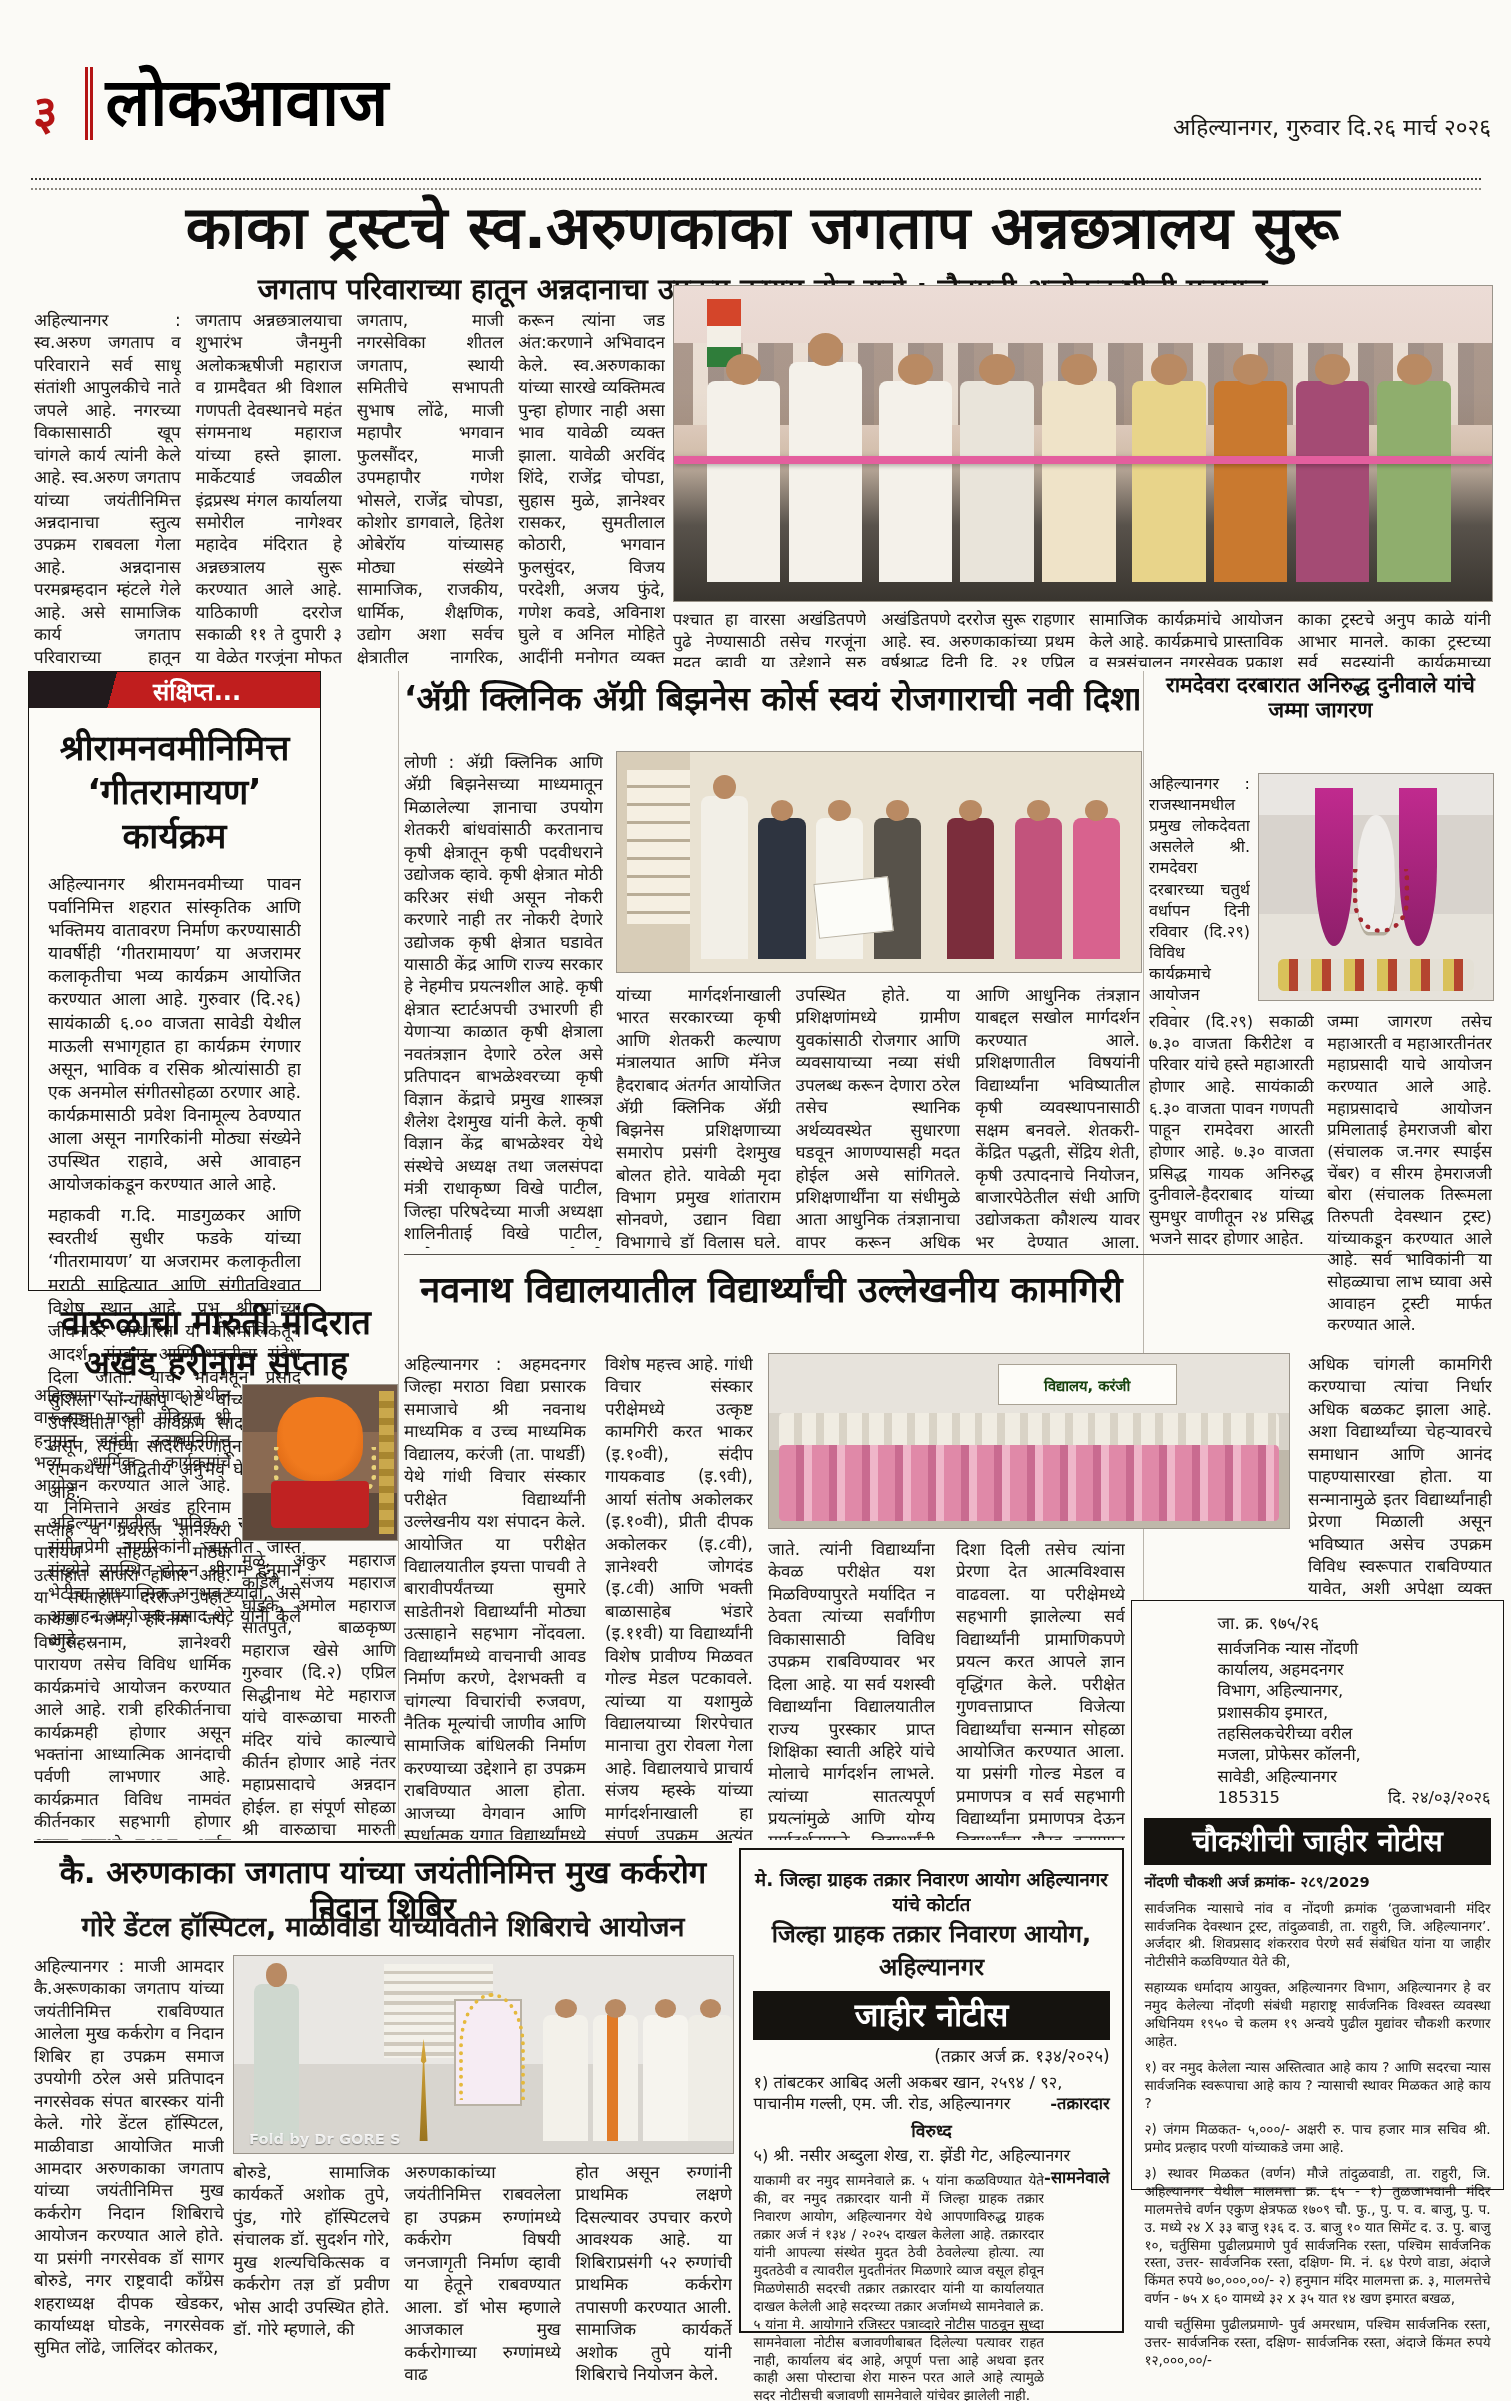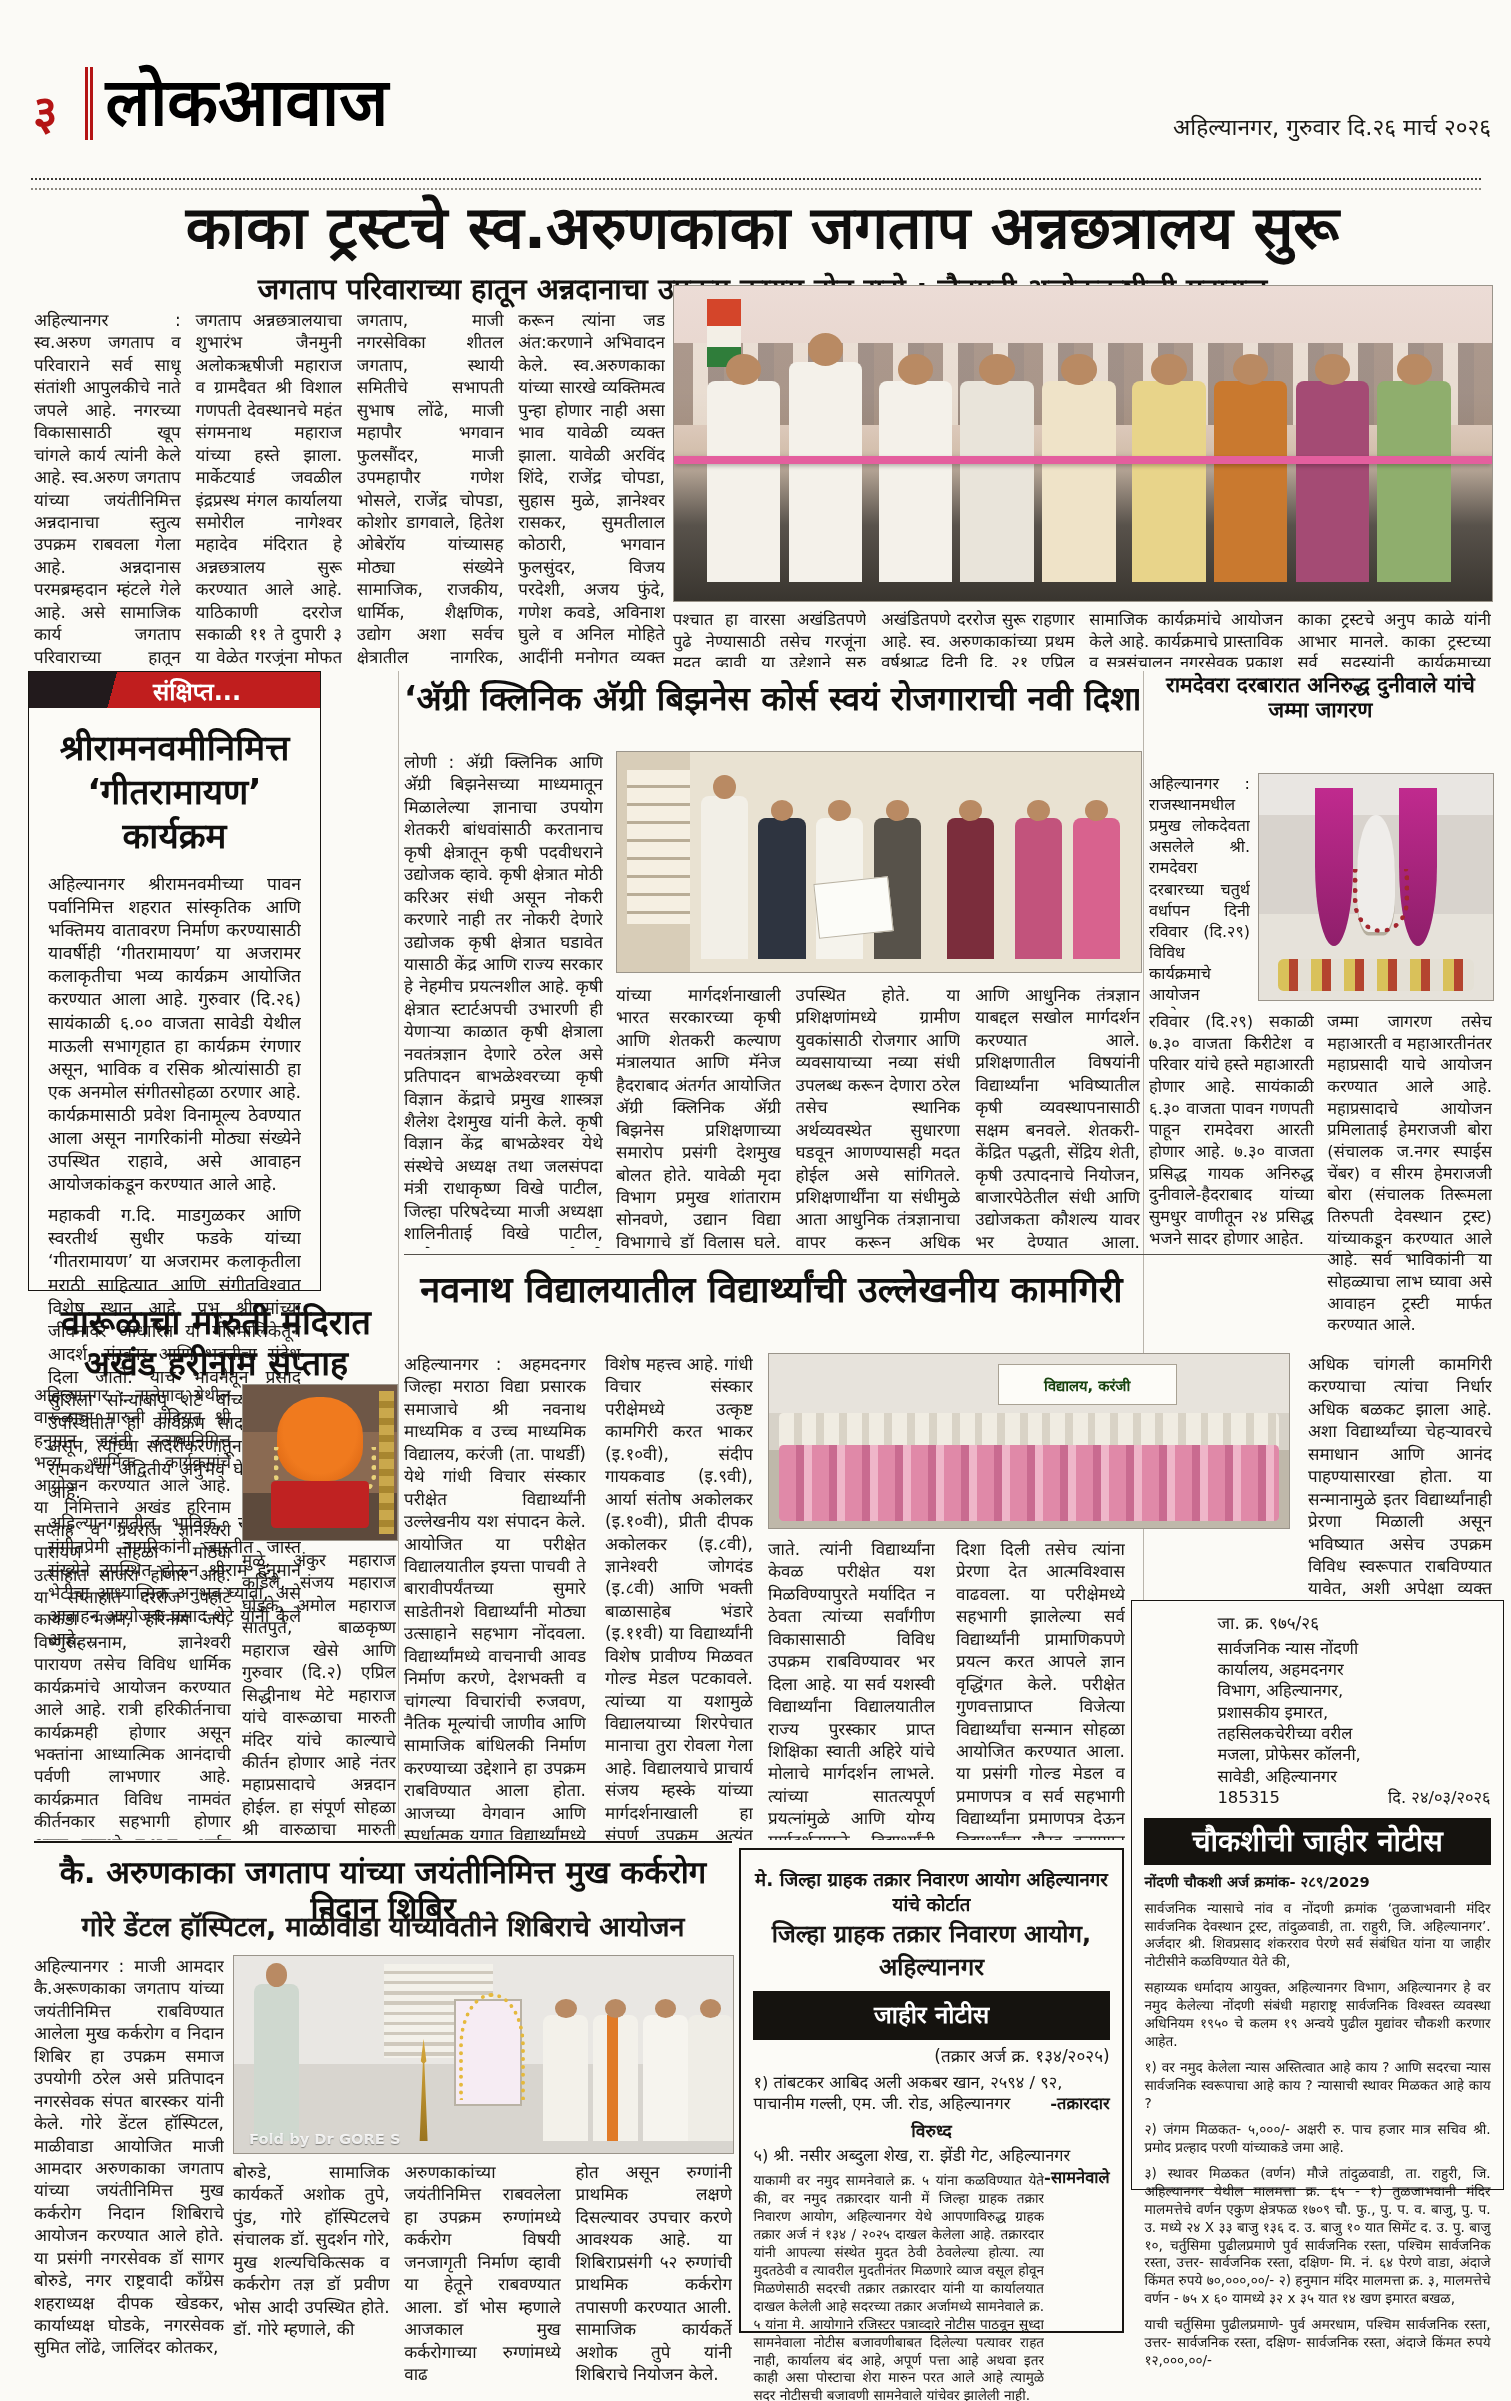--- a/index.html
+++ b/index.html
@@ -159,21 +159,21 @@
 </div>
 <div class="colrow" style="left:233px;top:2161px;width:499px;height:243px;gap:14.7px;">
   <div class="jtxt">बोरुडे, सामाजिक कार्यकर्ते अशोक तुपे, पुंड, गोरे हॉस्पिटलचे संचालक डॉ. सुदर्शन गोरे, मुख शल्यचिकित्सक व कर्करोग तज्ञ डॉ प्रवीण भोस आदी उपस्थित होते. डॉ. गोरे म्हणाले, की</div>
   <div class="jtxt">अरुणकाकांच्या जयंतीनिमित्त राबवलेला हा उपक्रम रुग्णांमध्ये कर्करोग विषयी जनजागृती निर्माण व्हावी या हेतूने राबवण्यात आला. डॉ भोस म्हणाले आजकाल मुख कर्करोगाच्या रुग्णांमध्ये वाढ</div>
   <div class="jtxt">होत असून रुग्णांनी प्राथमिक लक्षणे दिसल्यावर उपचार करणे आवश्यक आहे. या शिबिराप्रसंगी ५२ रुग्णांची प्राथमिक कर्करोग तपासणी करण्यात आली. सामाजिक कार्यकर्ते अशोक तुपे यांनी शिबिराचे नियोजन केले.</div>
 </div>
 
 <div class="box" style="left:739px;top:1848px;width:385px;height:485px;border-width:2.3px;padding:10.2px 12.4px;">
   <div style="font-size:18.6px;font-weight:700;text-align:center;margin-top:5.6px;">मे. जिल्हा ग्राहक तक्रार निवारण आयोग अहिल्यानगर यांचे कोर्टात</div>
   <div style="font-size:24px;font-weight:800;text-align:center;">जिल्हा ग्राहक तक्रार निवारण आयोग, अहिल्यानगर</div>
-  <div class="band-black" style="height:49px;line-height:49px;font-size:24px;margin:9px 0 4.5px 0;">जाहीर नोटीस</div>
+  <div class="band-black" style="height:49px;line-height:49px;font-size:32px;margin:9px 0 4.5px 0;">जाहीर नोटीस</div>
   <div style="font-size:17px;text-align:right;margin:4.5px 0;">(तक्रार अर्ज क्र. १३४/२०२५)</div>
   <div style="font-size:16.4px;line-height:1.3;">
     <span>१) तांबटकर आबिद अली अकबर खान, २५९४ / ९२, पाचानीम गल्ली, एम. जी. रोड, अहिल्यानगर</span>
     <span style="float:right;font-weight:700;">-तक्रारदार</span>
   </div>
   <div style="font-size:17.5px;font-weight:700;text-align:center;margin:3.4px 0;">विरुध्द</div>
   <div style="font-size:16.4px;line-height:1.3;">
     <span>५) श्री. नसीर अब्दुला शेख, रा. झेंडी गेट, अहिल्यानगर</span>
     <span style="float:right;font-weight:700;">-सामनेवाले</span>
   </div>

